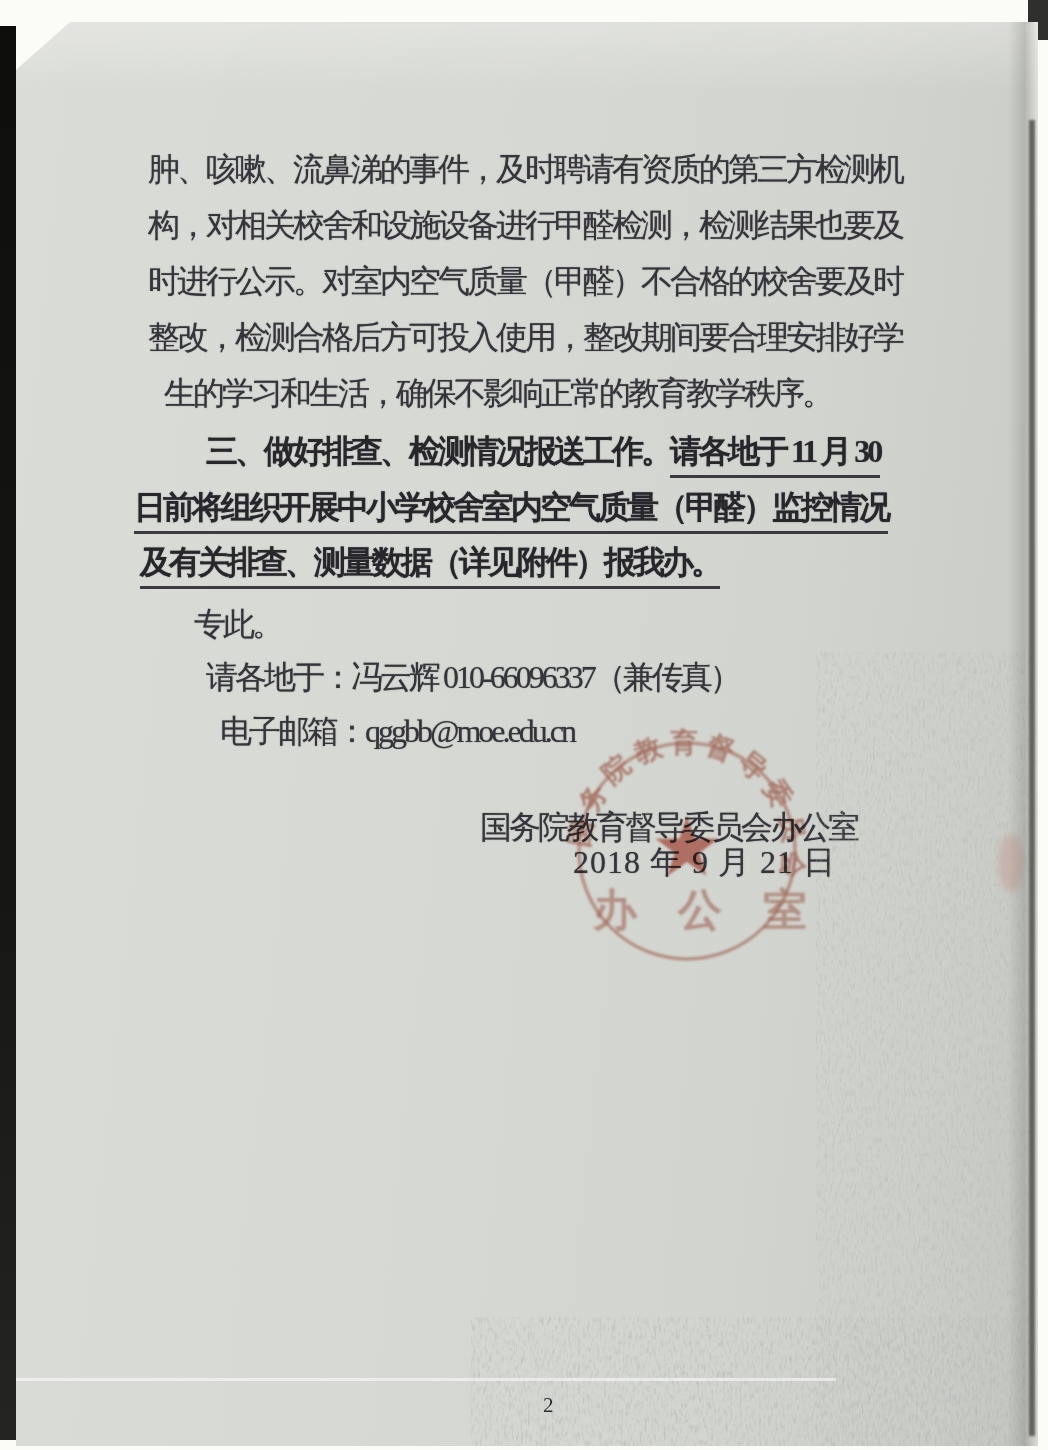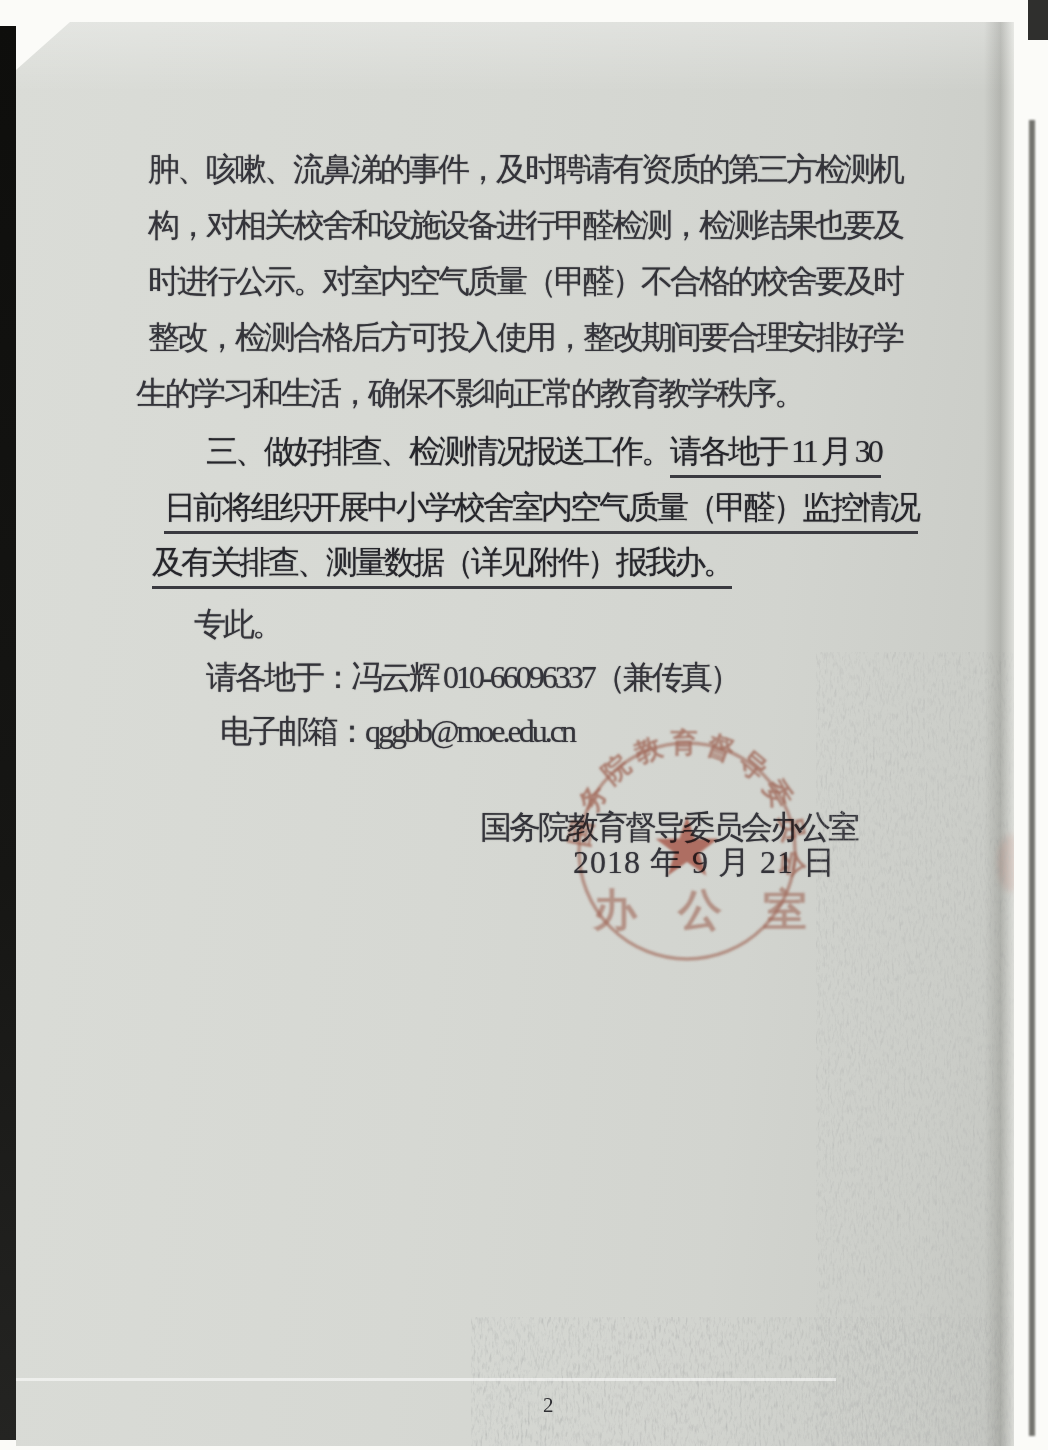--- a/index.html
+++ b/index.html
@@ -10,45 +10,44 @@
   }
   .scanner-strip-left{
     position:absolute;left:0;top:26px;width:16px;height:1414px;
     background:linear-gradient(180deg,#0e0e0c 0%,#161614 60%,#242422 100%);
   }
   .scanner-corner-right{
     position:absolute;left:1028px;top:0;width:20px;height:40px;
     background:#1d1d1b;opacity:.92;
   }
   .page{
-    position:absolute;left:16px;top:22px;width:950px;height:1424px;
+    position:absolute;left:16px;top:22px;width:1022px;height:1424px;
     background:
       linear-gradient(180deg,rgba(255,255,255,.28) 0,rgba(255,255,255,0) 70px),
       linear-gradient(96deg,#dadcd7 0%,#d6d8d3 45%,#d2d4cf 72%,#cbcdc8 90%,#c3c5c0 100%);
     clip-path:polygon(0 48px,54px 0,100% 0,100% 100%,0 100%);
-    padding-left:48px;
   }
   .page-edge-fold{
     position:absolute;right:0;top:0;width:30px;height:100%;
     background:linear-gradient(90deg,rgba(0,0,0,0) 0,rgba(90,90,84,.22) 55%,rgba(250,250,246,.45) 100%);
   }
   .page-edge-line{
     position:absolute;left:1029px;top:120px;width:6px;height:1316px;
     background:#35352f;opacity:.68;filter:blur(1px);
   }
   .page-crease{
     position:absolute;left:0;top:1356px;width:820px;height:3px;
     background:rgba(255,255,255,.55);filter:blur(.6px);
   }
   .txt{
     position:absolute;white-space:nowrap;color:#34343a;
     font-size:32px;line-height:38px;letter-spacing:-3px;
     text-shadow:0 0 1.2px rgba(45,45,52,.6);
   }
-  .bold{font-weight:400;color:#26262b;}
+  .bold{font-weight:700;color:#26262b;}
   .uline{border-bottom:3px solid #3a3a40;padding-bottom:6px;}
   .pagenum{position:absolute;font-size:21px;color:#2f2f33;letter-spacing:0;}
   .seal{
     position:absolute;left:541px;top:699px;width:260px;height:260px;
     mix-blend-mode:multiply;opacity:.82;
   }
   .seal-smudge{
     position:absolute;left:982px;top:812px;width:26px;height:58px;border-radius:50%;
     background:rgba(190,100,80,.22);filter:blur(3px);
   }
@@ -59,25 +58,25 @@
 
 <div class="scanner-strip-left"></div>
 <div class="scanner-corner-right"></div>
 
 <div class="page">
 
   <div class="txt" style="left:132px;top:128px">肿、咳嗽、流鼻涕的事件，及时聘请有资质的第三方检测机</div>
   <div class="txt" style="left:132px;top:184px">构，对相关校舍和设施设备进行甲醛检测，检测结果也要及</div>
   <div class="txt" style="left:132px;top:240px">时进行公示。对室内空气质量（甲醛）不合格的校舍要及时</div>
   <div class="txt" style="left:132px;top:296px">整改，检测合格后方可投入使用，整改期间要合理安排好学</div>
-  <div class="txt" style="left:120px;top:352px">生的学习和生活，确保不影响正常的教育教学秩序。</div>
+  <div class="txt" style="left:148px;top:352px">生的学习和生活，确保不影响正常的教育教学秩序。</div>
 
   <div class="txt bold" style="left:190px;top:410px"><span>三、做好排查、检测情况报送工作。</span><span class="uline">请各地于 11 月 30</span></div>
-  <div class="txt bold" style="left:148px;top:466px"><span class="uline">日前将组织开展中小学校舍室内空气质量（甲醛）监控情况</span></div>
-  <div class="txt bold" style="left:136px;top:521px"><span class="uline">及有关排查、测量数据（详见附件）报我办。</span></div>
+  <div class="txt bold" style="left:118px;top:466px"><span class="uline">日前将组织开展中小学校舍室内空气质量（甲醛）监控情况</span></div>
+  <div class="txt bold" style="left:124px;top:521px"><span class="uline">及有关排查、测量数据（详见附件）报我办。</span></div>
 
   <div class="txt" style="left:178px;top:583px">专此。</div>
   <div class="txt" style="left:190px;top:636px"><span>请各地于：</span><span>冯云辉 010-66096337（兼传真）</span></div>
   <div class="txt" style="left:204px;top:690px"><span>电子邮箱：</span><span>qggbb@moe.edu.cn</span></div>
 
   <div class="txt" style="left:464px;top:786px">国务院教育督导委员会办公室</div>
   <div class="txt" style="left:557px;top:821px;letter-spacing:1px">2018 年 9 月 21 日</div>
 
   <svg class="seal" viewBox="0 0 260 260">
     <defs>

